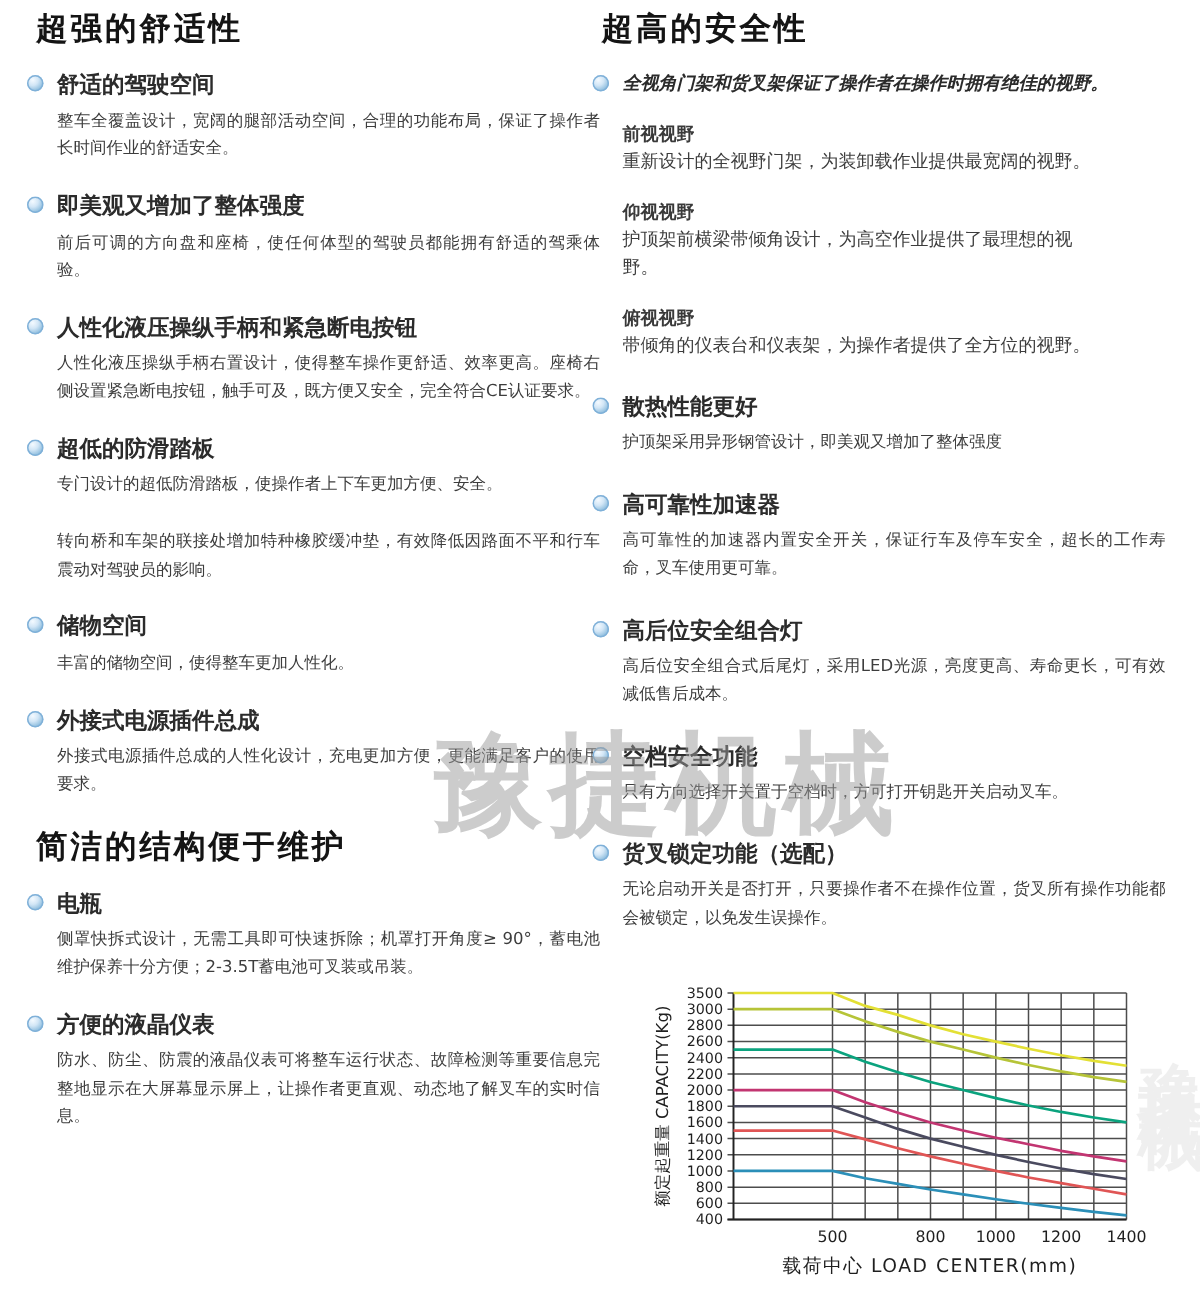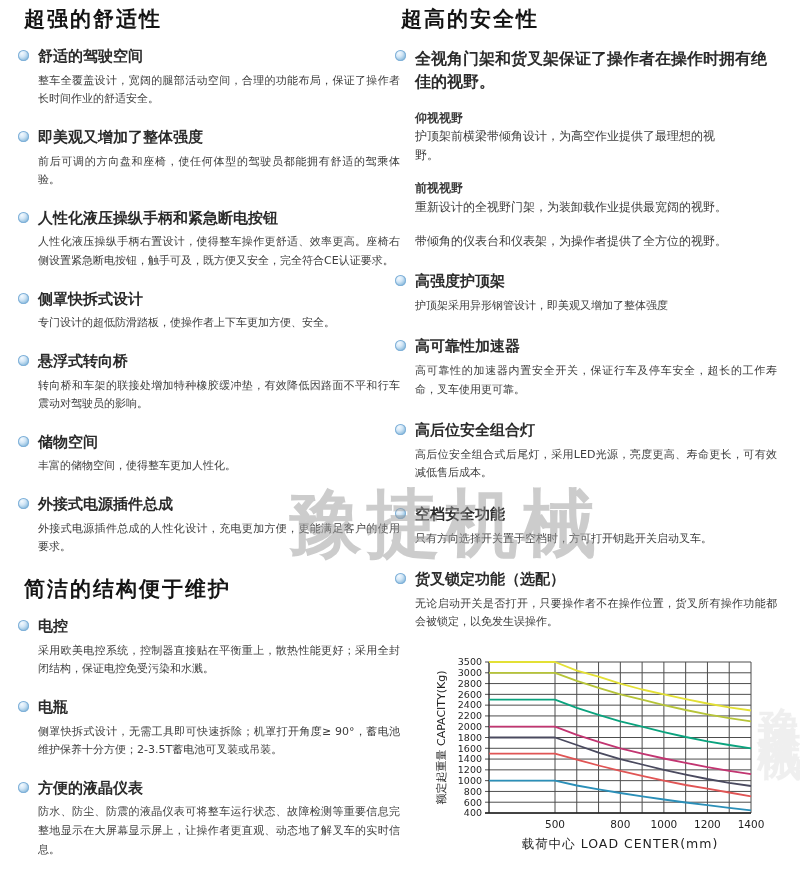--- a/index.html
+++ b/index.html
@@ -18,21 +18,21 @@
   }
   h1.sec.mid{margin-top:6px;}
   .item{margin:0 0 19px 0;padding-left:10px;}
   .t-row{display:flex;align-items:flex-start;gap:9px;margin-bottom:5px;}
   .bullet{
     width:11px;height:11px;border-radius:50%;flex:0 0 11px;margin-top:3px;
     background:radial-gradient(circle at 35% 30%, #f4faff 0%, #d2e6f6 35%, #8fbede 70%, #bcd8ee 100%);
     box-shadow:inset 0 0 0 1px #7fb0d8;
   }
   .ititle{font-size:15px;font-weight:bold;color:#2b2b2b;line-height:1.3;}
-  .ititle.big{font-size:16px;line-height:1.45;}
+  .ititle.big{font-size:12px;line-height:1.45;font-style:italic;}
   .ibody{font-size:11px;line-height:1.7;color:#3d3d3d;padding-left:20px;text-align:justify;}
   .sub{padding-left:20px;margin-top:15px;width:318px;}
   .stitle{font-size:12px;font-weight:bold;color:#3a3a3a;line-height:1.55;}
   .sbody{font-size:12px;line-height:1.55;color:#3d3d3d;}
   .col.right .item{margin-bottom:22px;}
   .watermark{
     position:absolute;left:288px;top:486px;z-index:5;pointer-events:none;
     font-size:74px;font-weight:bold;color:#9b9b9b;opacity:.5;
     letter-spacing:4px;white-space:nowrap;line-height:1;
   }
@@ -70,30 +70,26 @@
     <div class="t-row">
       <span class="bullet"></span>
       <span class="ititle">人性化液压操纵手柄和紧急断电按钮</span>
     </div>
     <div class="ibody">人性化液压操纵手柄右置设计，使得整车操作更舒适、效率更高。座椅右侧设置紧急断电按钮，触手可及，既方便又安全，完全符合CE认证要求。</div>
   </div>
 
   <div class="item">
     <div class="t-row">
       <span class="bullet"></span>
-      <span class="ititle">侧罩快拆式设计</span>
+      <span class="ititle">超低的防滑踏板</span>
     </div>
     <div class="ibody">专门设计的超低防滑踏板，使操作者上下车更加方便、安全。</div>
   </div>
 
   <div class="item">
-    <div class="t-row">
-      <span class="bullet"></span>
-      <span class="ititle">悬浮式转向桥</span>
-    </div>
     <div class="ibody">转向桥和车架的联接处增加特种橡胶缓冲垫，有效降低因路面不平和行车震动对驾驶员的影响。</div>
   </div>
 
   <div class="item">
     <div class="t-row">
       <span class="bullet"></span>
       <span class="ititle">储物空间</span>
     </div>
     <div class="ibody">丰富的储物空间，使得整车更加人性化。</div>
   </div>
@@ -101,27 +97,20 @@
   <div class="item">
     <div class="t-row">
       <span class="bullet"></span>
       <span class="ititle">外接式电源插件总成</span>
     </div>
     <div class="ibody">外接式电源插件总成的人性化设计，充电更加方便，更能满足客户的使用要求。</div>
   </div>
 </div>
   <h1 class="sec mid">简洁的结构便于维护</h1>
   <div id="left-items-1">
-  <div class="item">
-    <div class="t-row">
-      <span class="bullet"></span>
-      <span class="ititle">电控</span>
-    </div>
-    <div class="ibody">采用欧美电控系统，控制器直接贴在平衡重上，散热性能更好；采用全封闭结构，保证电控免受污染和水溅。</div>
-  </div>
 
   <div class="item">
     <div class="t-row">
       <span class="bullet"></span>
       <span class="ititle">电瓶</span>
     </div>
     <div class="ibody">侧罩快拆式设计，无需工具即可快速拆除；机罩打开角度≥ 90°，蓄电池维护保养十分方便；2-3.5T蓄电池可叉装或吊装。</div>
   </div>
 
   <div class="item">
@@ -138,38 +127,39 @@
 <div class="col right">
   <h1 class="sec">超高的安全性</h1>
   <div id="right-items">
   <div class="item">
     <div class="t-row">
       <span class="bullet"></span>
       <span class="ititle big">全视角门架和货叉架保证了操作者在操作时拥有绝佳的视野。</span>
     </div>
 
   <div class="sub">
+    <div class="stitle">前视视野</div>
+    <div class="sbody">重新设计的全视野门架，为装卸载作业提供最宽阔的视野。</div>
+  </div>
+
+  <div class="sub">
     <div class="stitle">仰视视野</div>
     <div class="sbody">护顶架前横梁带倾角设计，为高空作业提供了最理想的视野。</div>
   </div>
 
   <div class="sub">
-    <div class="stitle">前视视野</div>
-    <div class="sbody">重新设计的全视野门架，为装卸载作业提供最宽阔的视野。</div>
-  </div>
-
-  <div class="sub">
+    <div class="stitle">俯视视野</div>
     <div class="sbody">带倾角的仪表台和仪表架，为操作者提供了全方位的视野。</div>
   </div>
 </div>
 
   <div class="item">
     <div class="t-row">
       <span class="bullet"></span>
-      <span class="ititle">高强度护顶架</span>
+      <span class="ititle">散热性能更好</span>
     </div>
     <div class="ibody">护顶架采用异形钢管设计，即美观又增加了整体强度</div>
   </div>
 
   <div class="item">
     <div class="t-row">
       <span class="bullet"></span>
       <span class="ititle">高可靠性加速器</span>
     </div>
     <div class="ibody">高可靠性的加速器内置安全开关，保证行车及停车安全，超长的工作寿命，叉车使用更可靠。</div>

